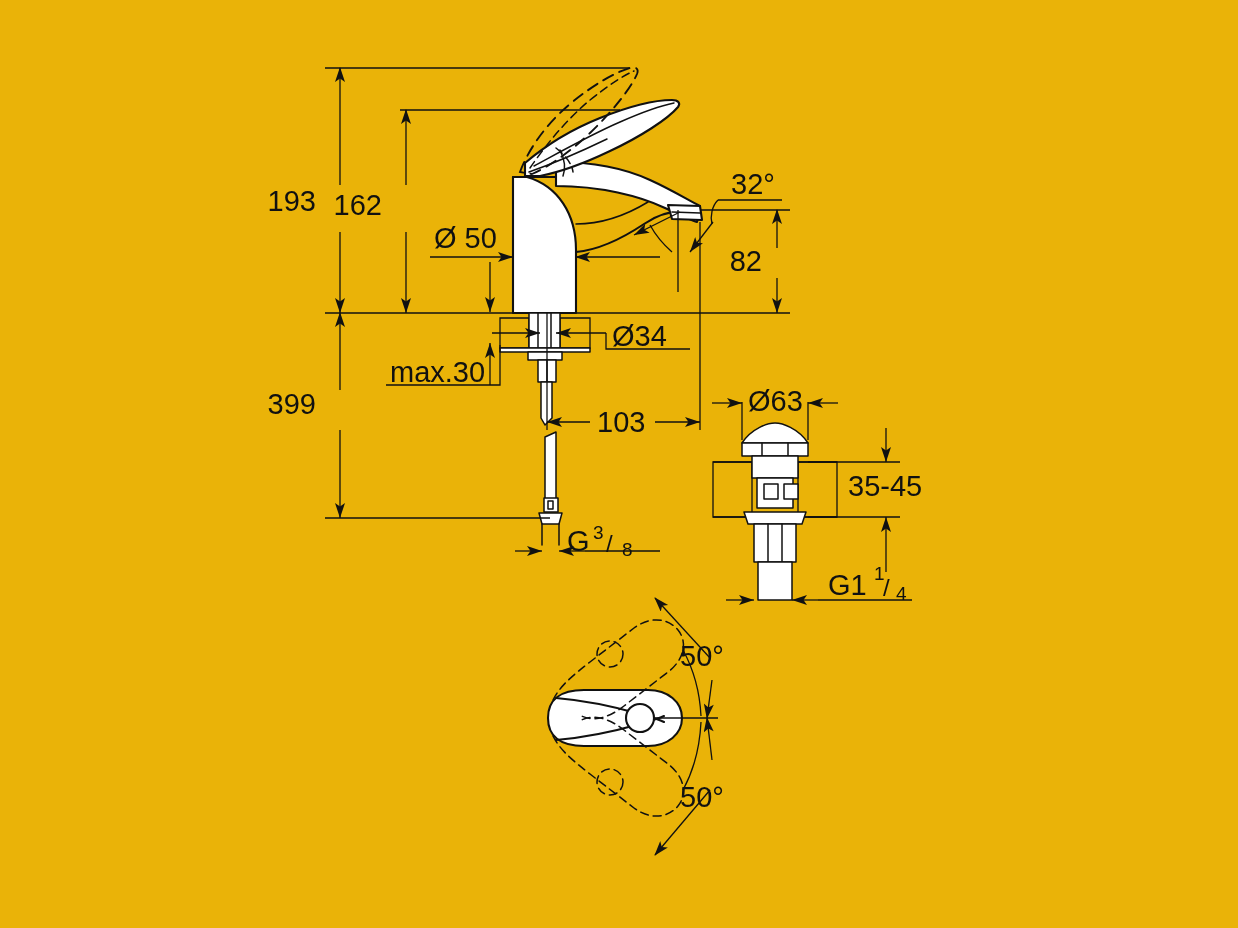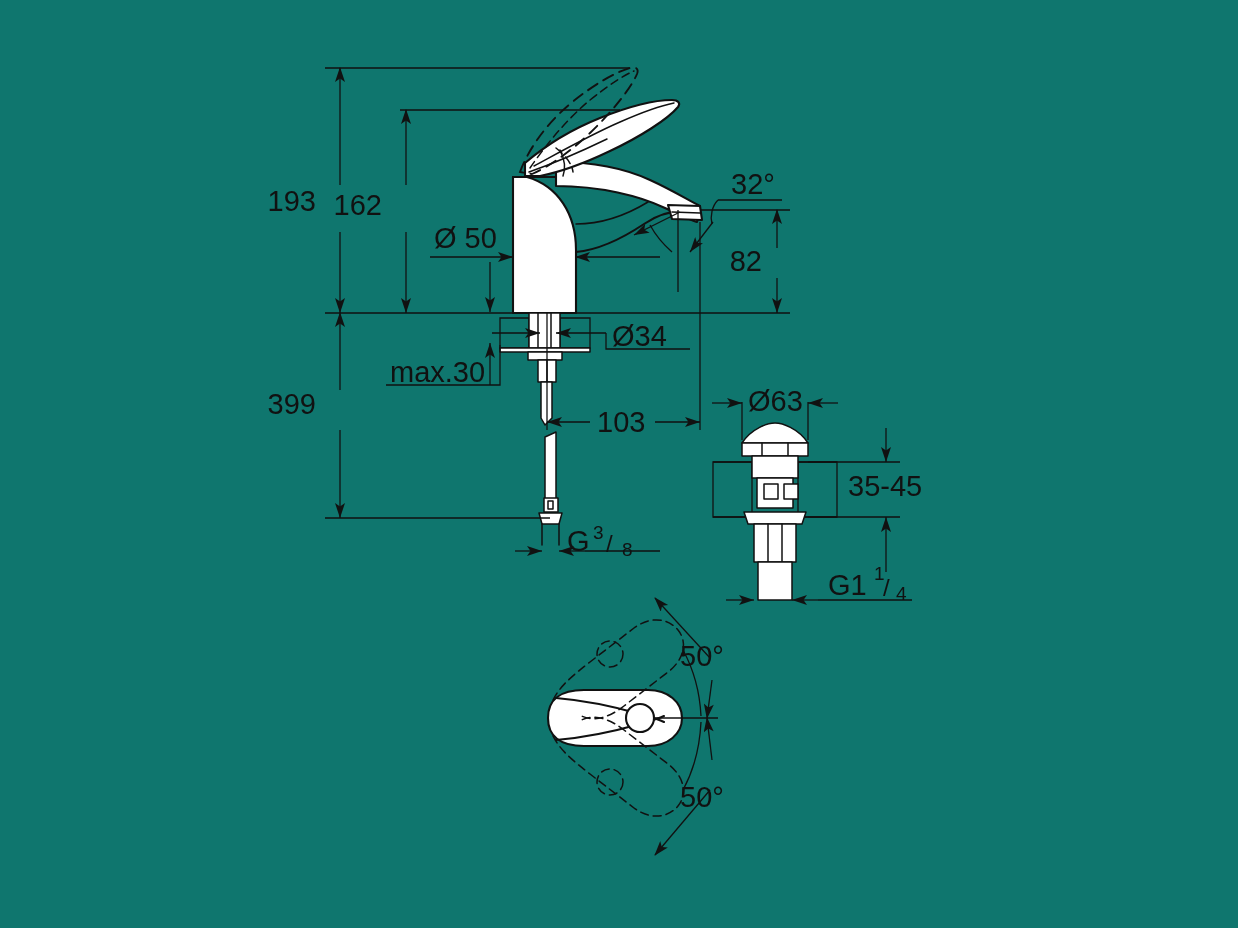--- a/index.html
+++ b/index.html
@@ -11,21 +11,21 @@
   body {
     width: 1238px;
     height: 928px;
     font-family: "Liberation Sans", sans-serif;
     overflow: hidden;
   }
   #drawing-root {
     position: relative;
     width: 1238px;
     height: 928px;
-    background: #0f766e;
+    background: #eab308;
   }
   svg#tech-svg {
     position: absolute;
     left: 0;
     top: 0;
     width: 1238px;
     height: 928px;
     display: block;
   }
   .dim-text {

